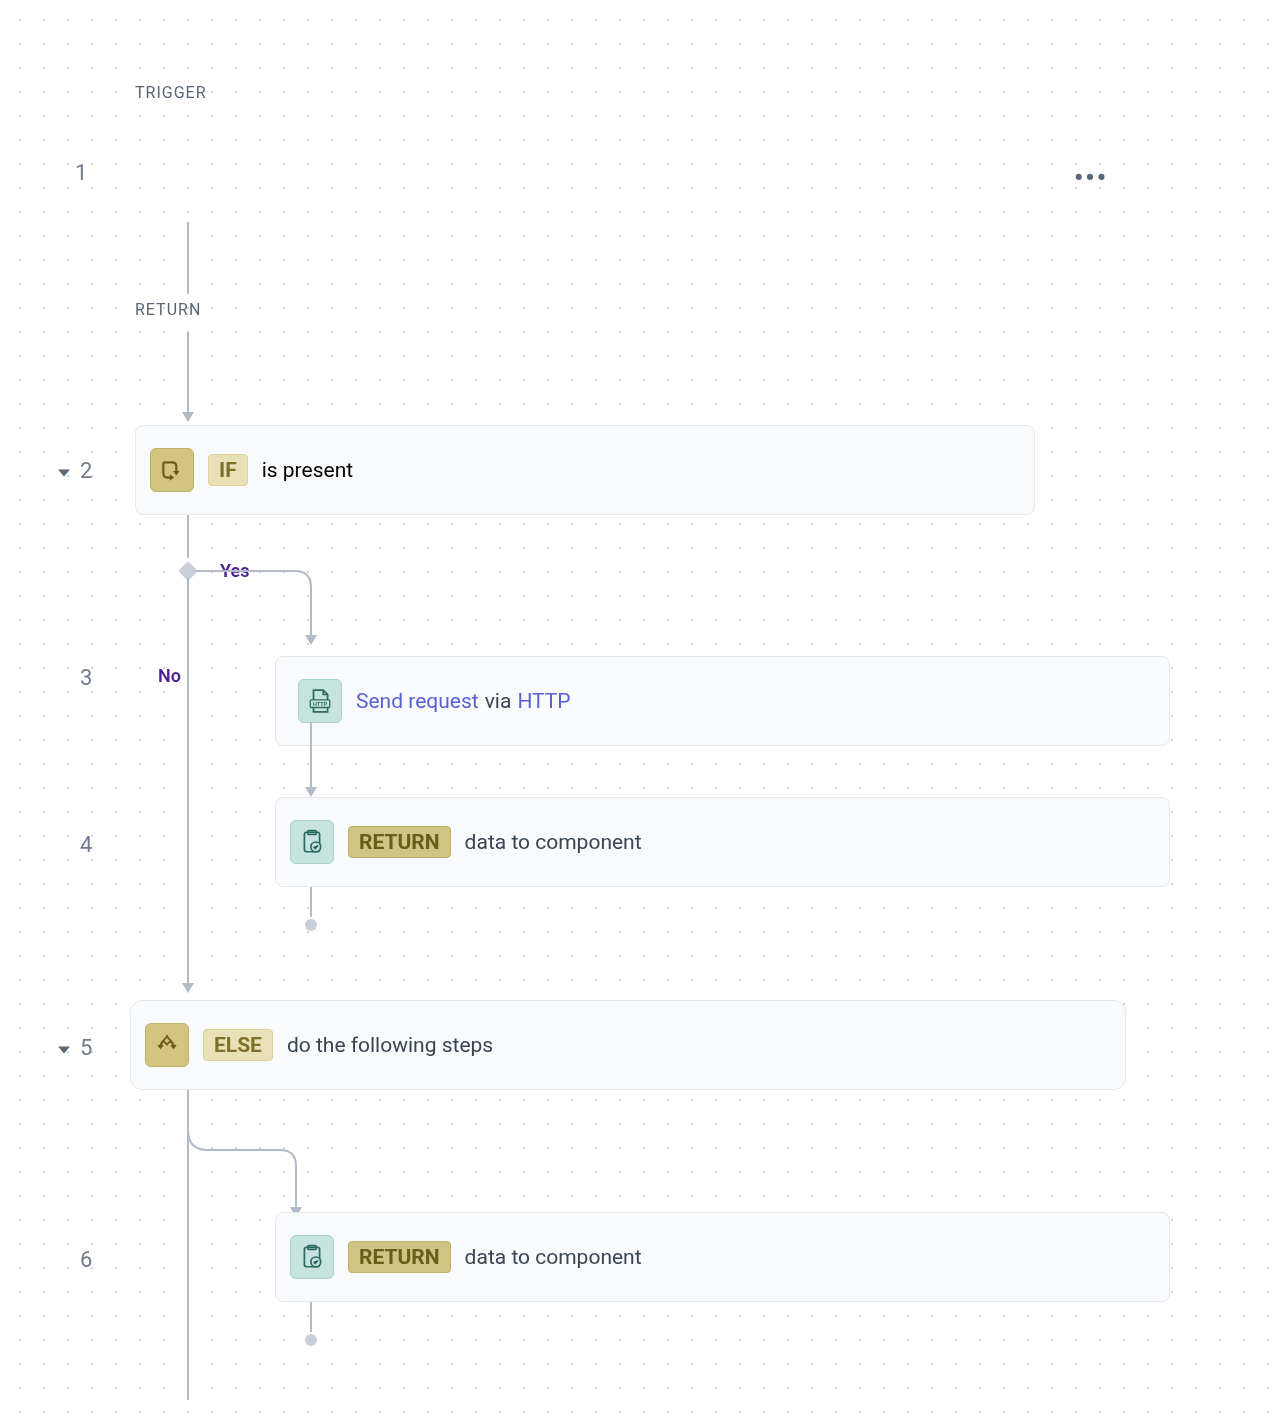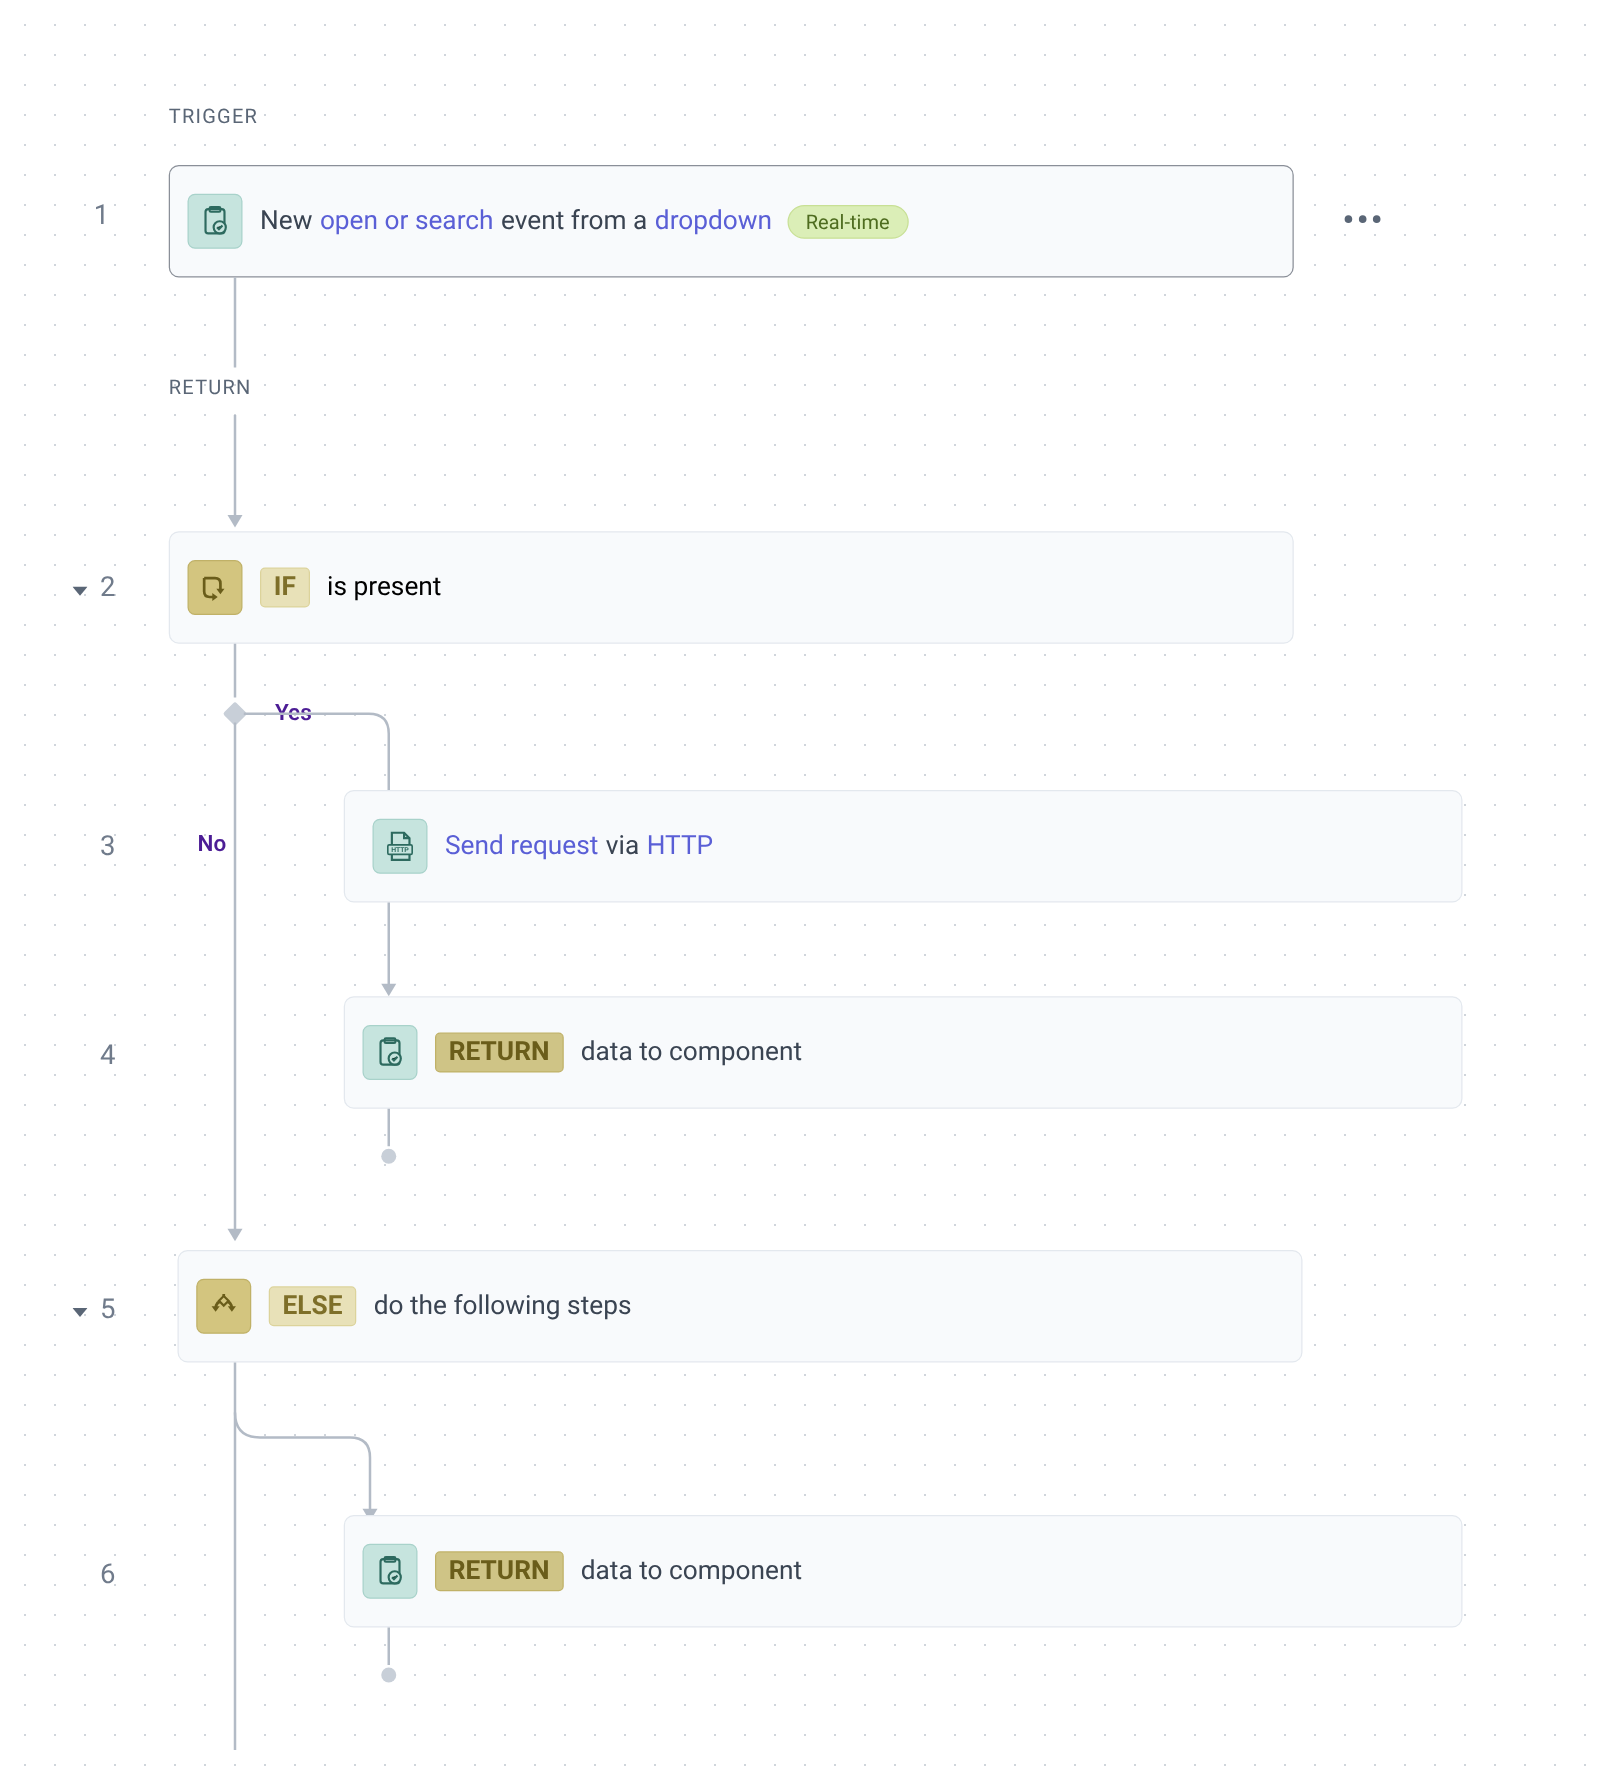--- a/index.html
+++ b/index.html
@@ -150,37 +150,20 @@
 </style>
 </head>
 <body>
 
 <div class="canvas">
 
   <div class="section-label" style="left:135px; top:83px;">TRIGGER</div>
 
   <div class="step-number" style="left:75px; top:160px;">1</div>
 
-  <div class="card card-trigger" style="left:135px; top:132px; width:900px; height:90px;">
-    <div class="icon-box teal clipboard-icon">
-      <svg width="26" height="26" viewBox="0 0 24 24">
-          <rect x="5" y="3" width="14" height="18" rx="2" stroke="#2d6a5f" stroke-width="1.6" fill="none"></rect>
-          <rect x="8" y="1.5" width="8" height="3.5" rx="1" stroke="#2d6a5f" stroke-width="1.6" fill="none"></rect>
-          <circle cx="15.5" cy="16.5" r="4.5" stroke="#2d6a5f" stroke-width="1.6" fill="#c6e4de"></circle>
-          <path d="M13.5 16.5 l1.4 1.4 l2.6-2.8" stroke="#2d6a5f" stroke-width="1.6"></path>
-        </svg>
-    </div>
-    <div class="card-text">
-      <span>New</span>
-      <span class="link">open or search</span>
-      <span>event from a</span>
-      <span class="link">dropdown</span>
-      <span class="badge badge-green" style="margin-left:6px;">Real-time</span>
-    </div>
-  </div>
 
   <div class="more-dots" style="left:1074px; top:162px;">•••</div>
 
   <svg class="connector" style="left:180px; top:222px;" width="20" height="200">
     <line x1="8" y1="0" x2="8" y2="72"></line>
     <line x1="8" y1="110" x2="8" y2="195"></line>
     <polygon class="arrowhead" points="8,200 2,190 14,190"></polygon>
   </svg>
 
   <div class="section-label" style="left:135px; top:300px;">RETURN</div>
@@ -217,21 +200,21 @@
     <line x1="8" y1="63" x2="8" y2="470"></line>
     <polygon class="arrowhead" points="8,478 2,468 14,468"></polygon>
   </svg>
 
   <svg class="connector" style="left:195px; top:563px;" width="140" height="90">
     <path d="M0 8 H100 Q116 8 116 24 V75"></path>
     <polygon class="arrowhead" points="116,82 110,72 122,72"></polygon>
   </svg>
 
   <div class="step-number" style="left:80px; top:665px;">3</div>
-  <div class="card" style="left:275px; top:632px; width:895px; height:90px;padding-left:22px;">
+  <div class="card" style="left:275px; top:656px; width:895px; height:90px;padding-left:22px;">
     <div class="icon-box teal http-icon">
       <svg width="26" height="26" viewBox="0 0 24 24">
           <path d="M6 2 h9 l4 4 v16 h-13 z" stroke="#2d6a5f" stroke-width="1.6" fill="none"></path>
           <path d="M15 2 v4 h4" stroke="#2d6a5f" stroke-width="1.6" fill="none"></path>
           <rect x="3" y="11" width="18" height="7" rx="1" fill="#c6e4de" stroke="#2d6a5f" stroke-width="1.2"></rect>
           <text x="12" y="16.5" text-anchor="middle" font-size="5" fill="#2d6a5f" font-family="Arial" font-weight="700">HTTP</text>
         </svg>
     </div>
     <div class="card-text">
       <span class="link">Send request</span>
@@ -263,21 +246,21 @@
     <line x1="8" y1="0" x2="8" y2="30"></line>
   </svg>
   <div class="terminal-dot" style="left:305px; top:919px;"></div>
 
   <div class="collapse-caret" style="left:58px; top:1044px;">
     <svg viewBox="0 0 10 10">
         <polygon points="0,2 10,2 5,8" fill="#5a6676"></polygon>
       </svg>
   </div>
   <div class="step-number" style="left:80px; top:1035px;">5</div>
-  <div class="card" style="left:142px; top:1000px; width:900px; height:90px;">
+  <div class="card" style="left:130px; top:1000px; width:996px; height:90px;border-radius:12px;">
     <div class="icon-box olive branch-icon">
       <svg width="26" height="26" viewBox="0 0 24 24">
           <path d="M12 3 v5" stroke="#6a5d1a" stroke-width="2"></path>
           <path d="M12 8 q-6 0 -6 6" stroke="#6a5d1a" stroke-width="2" fill="none"></path>
           <path d="M12 8 q6 0 6 6" stroke="#6a5d1a" stroke-width="2" fill="none"></path>
           <polygon points="6,16 3,12 9,12" fill="#6a5d1a"></polygon>
           <polygon points="18,16 15,12 21,12" fill="#6a5d1a"></polygon>
           <rect x="9.5" y="5.5" width="5" height="5" transform="rotate(45 12 8)" fill="#d3c57f" stroke="#6a5d1a" stroke-width="1.6"></rect>
         </svg>
     </div>

